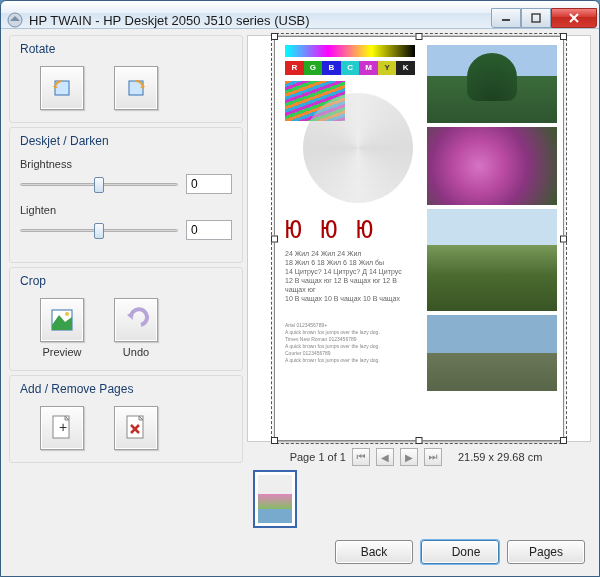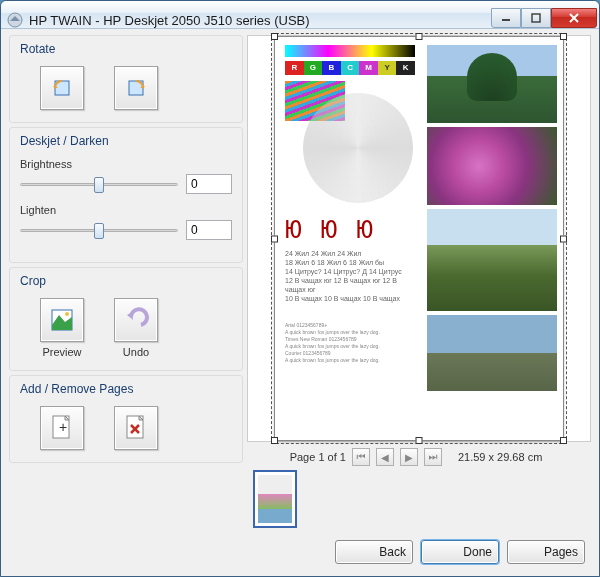--- a/index.html
+++ b/index.html
@@ -208,21 +208,20 @@
     display:flex; justify-content:flex-end; gap:8px;
     background:#f0f0f0;
   }
   .btn {
     min-width:78px; height:24px;
     border:1px solid #8a8a8a;
     background:linear-gradient(to bottom,#fdfdfd,#e3e3e3);
     border-radius:3px;
     font-size:12px; color:#222;
     box-shadow: inset 0 0 0 1px #fff;
-    text-align: right;
   }
   .btn.default {
     border:1px solid #3c7fb1;
     box-shadow: 0 0 0 1px #7eb4ea, inset 0 0 0 1px #fff;
     padding-left: 18px;
   }
 </style>
 </head>
 <body>
 

